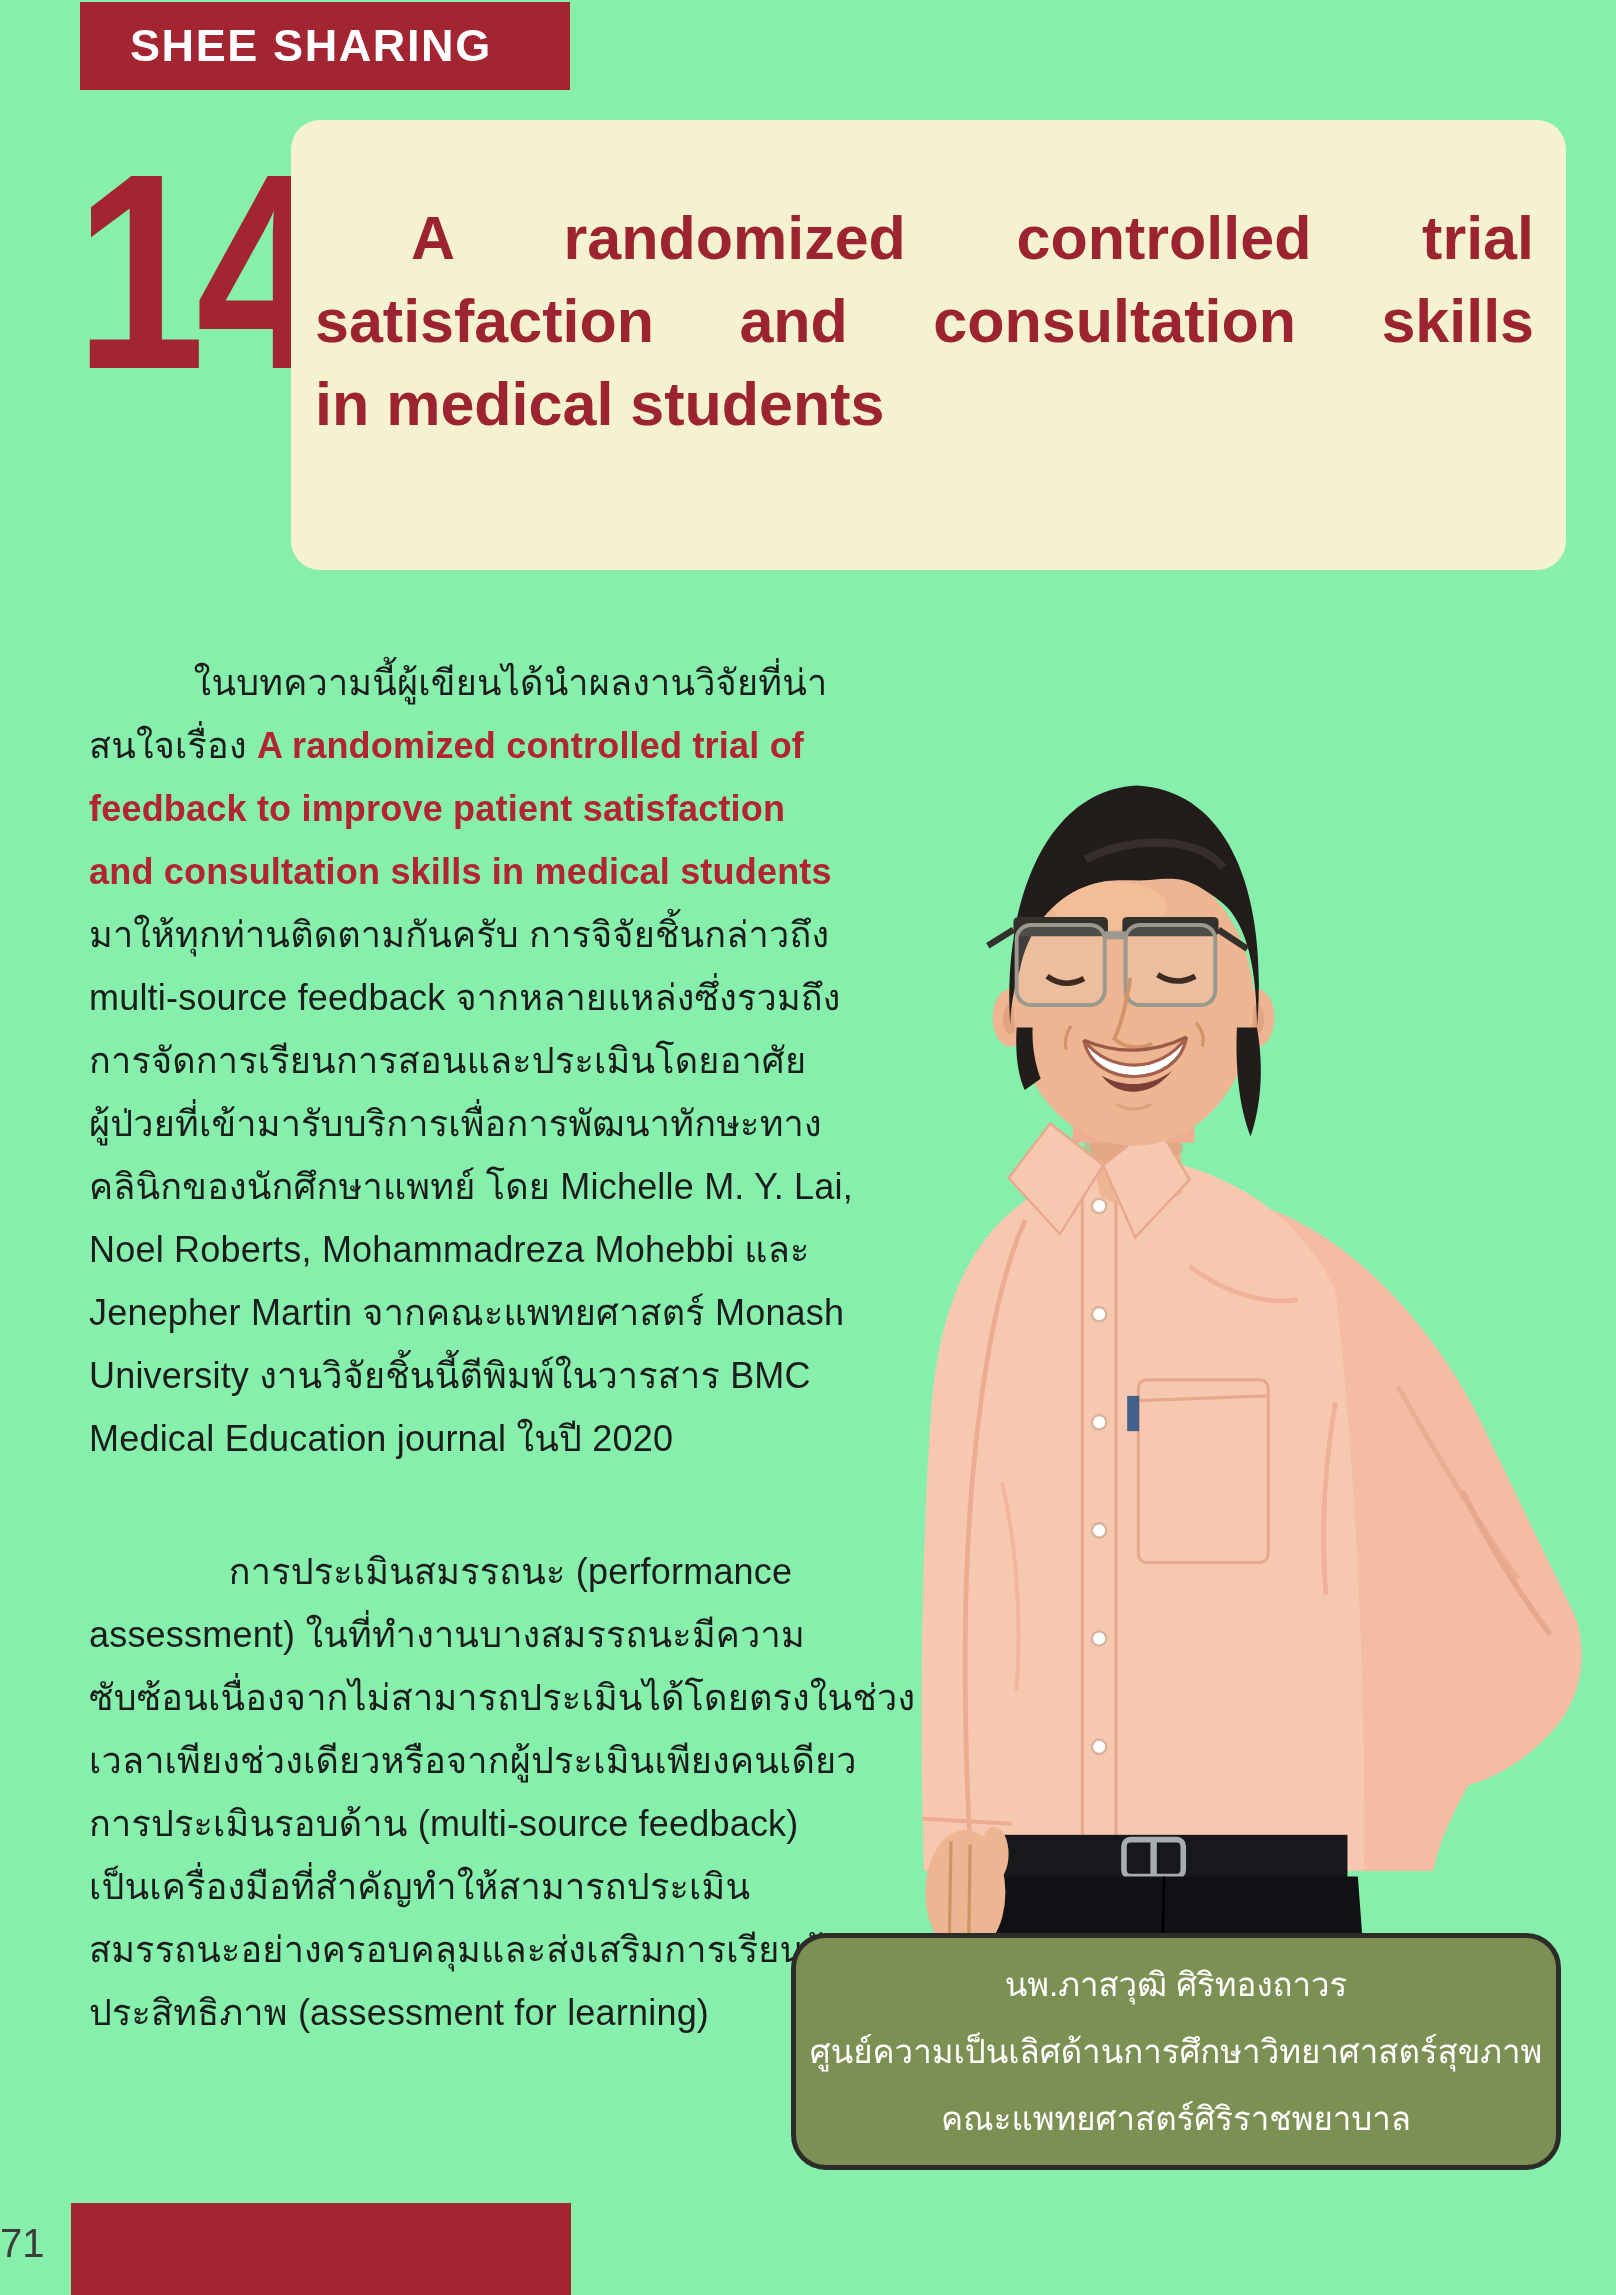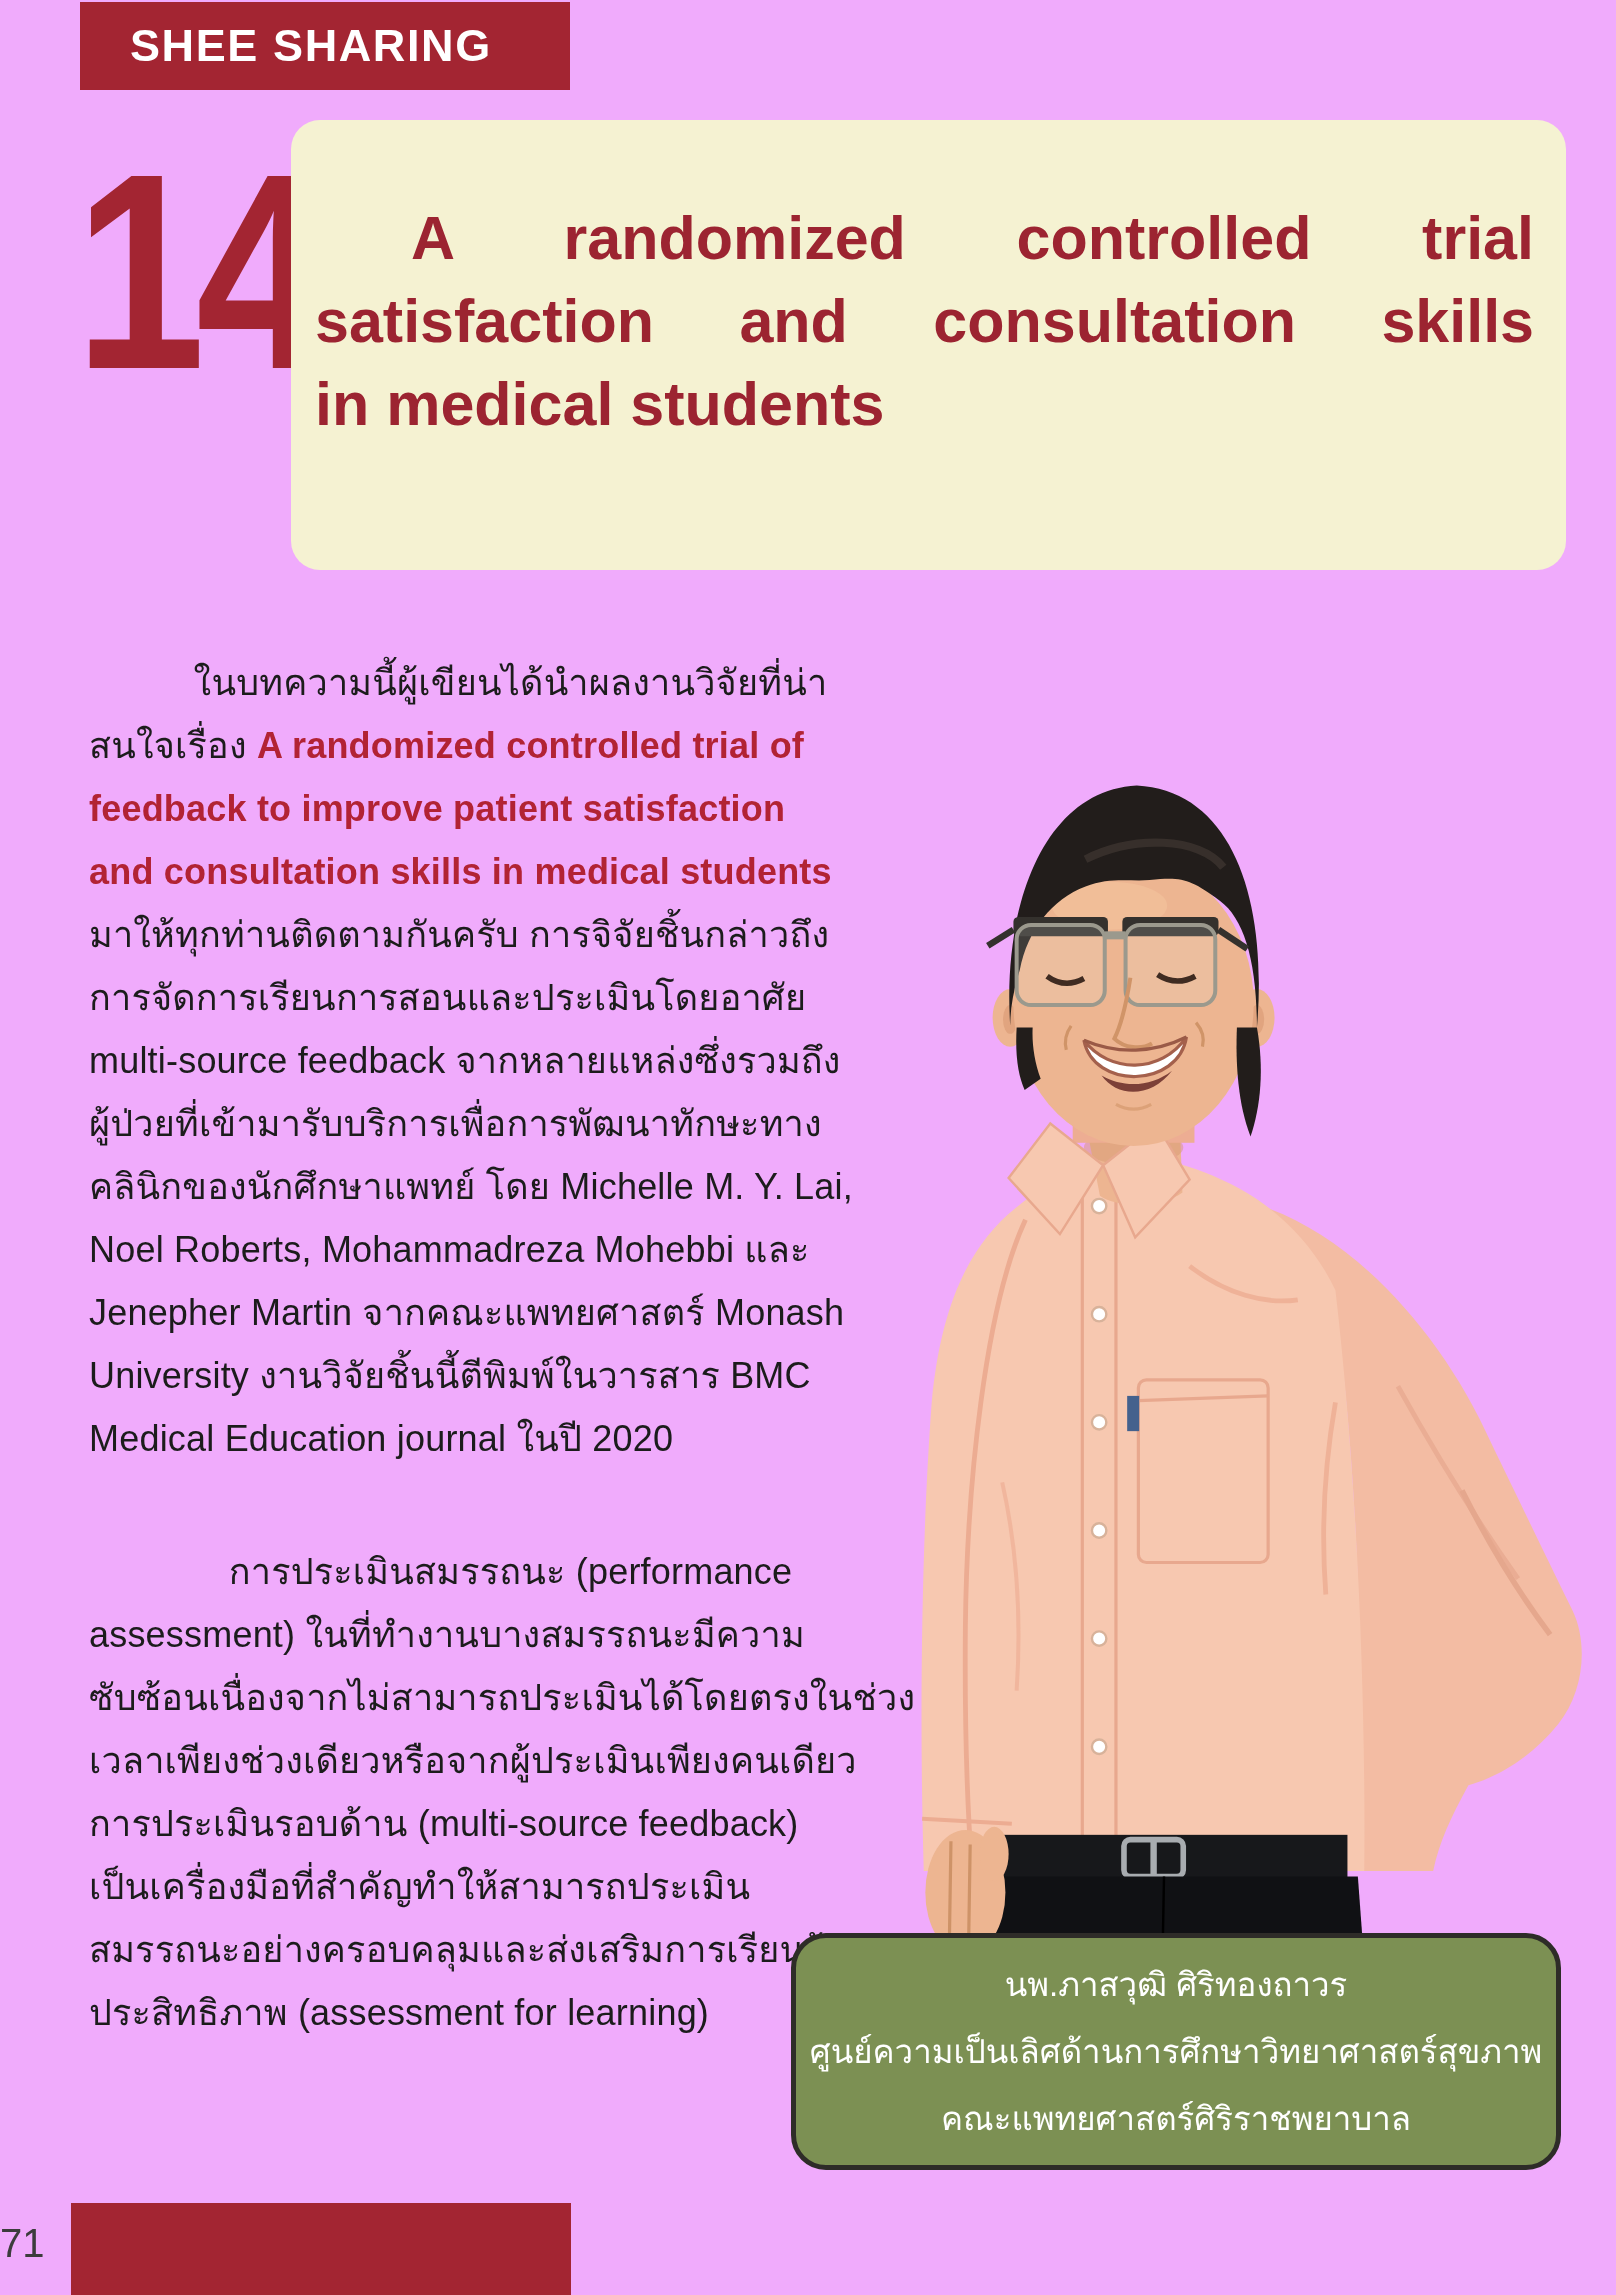--- a/index.html
+++ b/index.html
@@ -1,21 +1,21 @@
 <!DOCTYPE html>
 <html style="--accent-red: #A32532; --title-red: #9C2431; --inline-red: #B22334; --cream: #F5F2D2; --green-box: #7C9053; --green-border: #2E2C28; --ink: #1C1C1C; --page-num: #3C3C3C;font-size:13px"><head>
 <meta charset="utf-8">
 <style>
   :root{
     --accent-red:#A32532; --title-red:#9C2431; --inline-red:#B22334;
     --cream:#F5F2D2; --green-box:#7C9053; --green-border:#2E2C28;
     --ink:#1C1C1C; --page-num:#3C3C3C;
   }
   html,body{margin:0;padding:0;background:#fff;}
-  .page{position:relative;width:1616px;height:2295px;background:#f0abfc;overflow:hidden;
+  .page{position:relative;width:1616px;height:2295px;background:#86efac;overflow:hidden;
         font-family:"Liberation Sans","DejaVu Sans",sans-serif;}
 
   
   .banner{position:absolute;left:80px;top:2.4px;width:490px;height:88px;
           background:var(--accent-red);display:flex;align-items:center;padding-left:50px;box-sizing:border-box;}
   .banner-label{color:#fff;font-size:45px;font-weight:700;letter-spacing:1.6px;white-space:nowrap;}
 
   
   .chapter-num{position:absolute;left:75px;top:171px;font-size:279px;font-weight:700;
                color:var(--accent-red);line-height:.72;letter-spacing:-11.2px;
@@ -71,22 +71,22 @@
       </div>
   </div>
 
   <div class="column" id="para1">
 
   <div class="t-line indent"><span class="seg ink">ในบทความนี้ผู้เขียนได้นำผลงานวิจัยที่น่า</span></div>
       <div class="t-line"><span class="seg ink">สนใจเรื่อง </span><span class="seg red">A randomized controlled trial of</span></div>
       <div class="t-line"><span class="seg red">feedback to improve patient satisfaction</span></div>
       <div class="t-line"><span class="seg red">and consultation skills in medical students</span></div>
       <div class="t-line"><span class="seg ink">มาให้ทุกท่านติดตามกันครับ การจิจัยชิ้นกล่าวถึง</span></div>
+      <div class="t-line"><span class="seg ink">multi-source feedback จากหลายแหล่งซึ่งรวมถึง</span></div>
       <div class="t-line"><span class="seg ink">การจัดการเรียนการสอนและประเมินโดยอาศัย</span></div>
-      <div class="t-line"><span class="seg ink">multi-source feedback จากหลายแหล่งซึ่งรวมถึง</span></div>
       <div class="t-line"><span class="seg ink">ผู้ป่วยที่เข้ามารับบริการเพื่อการพัฒนาทักษะทาง</span></div>
       <div class="t-line"><span class="seg ink">คลินิกของนักศึกษาแพทย์ โดย Michelle M. Y. Lai,</span></div>
       <div class="t-line"><span class="seg ink">Noel Roberts, Mohammadreza Mohebbi และ</span></div>
       <div class="t-line"><span class="seg ink">Jenepher Martin จากคณะแพทยศาสตร์ Monash</span></div>
       <div class="t-line"><span class="seg ink">University งานวิจัยชิ้นนี้ตีพิมพ์ในวารสาร BMC</span></div>
       <div class="t-line"><span class="seg ink">Medical Education journal ในปี 2020</span></div>
     </div>
 
   <div class="column" id="para2">
 

